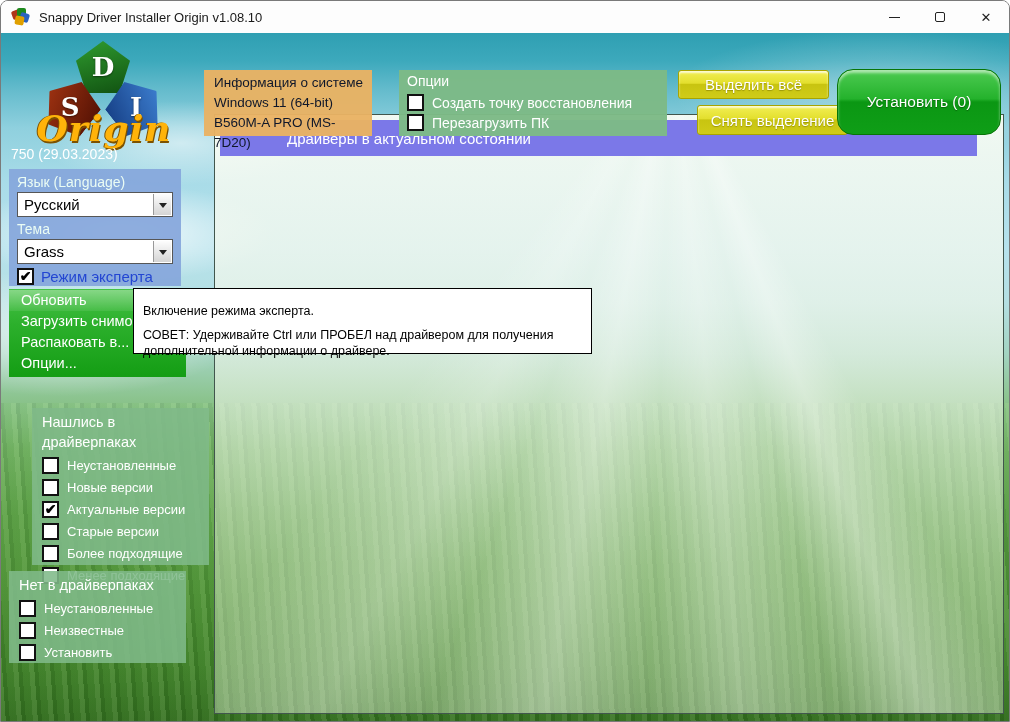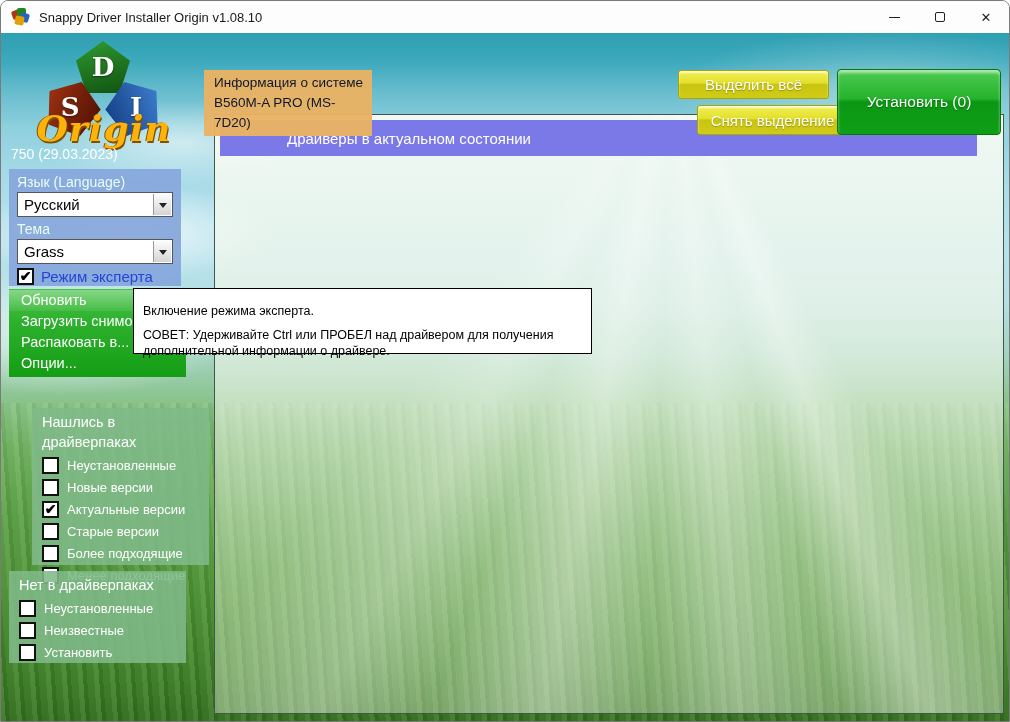--- a/index.html
+++ b/index.html
@@ -83,21 +83,21 @@
     position:absolute; width:151px; height:29px; border:1px solid #a8a400; border-radius:3px;
     background:linear-gradient(180deg,#f2ef54 0%, #e3df2e 45%, #c8c410 50%, #cfcb18 100%);
     box-shadow:inset 0 2px 2px rgba(255,255,255,0.75);
     color:#fff; font-size:15px; display:flex; align-items:center; justify-content:center;
     text-shadow:0 1px 1px rgba(120,115,0,0.6); cursor:default; z-index:5;
   }
   .btn-select-all { left:677px; top:37px; }
   .btn-deselect  { left:677px; top:72px; height:30px;margin-left:19px; }
   .btn-install {
     position:absolute; left:836px; top:36px; width:164px; height:66px;
-    border:1px solid #077507; border-radius:4px;
+    border:1px solid #077507; border-radius:16px;
     background:linear-gradient(180deg,#4ecb52 0%, #24b22c 45%, #0b9713 50%, #0f9e17 100%);
     box-shadow:inset 0 3px 3px rgba(255,255,255,0.55);
     color:#fff; font-size:15.5px; display:flex; align-items:center; justify-content:center;
     text-shadow:0 1px 1px rgba(0,70,0,0.6); cursor:default; z-index:5;
   }
 
   
   .logo { position:absolute; left:28px; top:8px; width:150px; height:108px; z-index:4; }
   .pent {
     position:absolute; width:54px; height:52px;
@@ -195,23 +195,39 @@
 
   <div class="content">
 
     <div class="main-panel">
       <div class="rays"></div>
       <div class="status-bar">Драйверы в актуальном состоянии</div>
     </div>
 
     <div class="sysinfo">
       <div>Информация о системе</div>
+      <div>Windows 11 (64-bit)</div>
       <div>B560M-A PRO (MS-7D20)</div>
     </div>
 
+    <div class="optbox">
+      <div class="hd">Опции</div>
+      <div>
+
+          <div class="cb-row">
+            <span class="cb"></span>
+            <span class="cb-lbl">Создать точку восстановления</span>
+          </div>
+
+          <div class="cb-row">
+            <span class="cb"></span>
+            <span class="cb-lbl">Перезагрузить ПК</span>
+          </div>
+        </div>
+    </div>
 
     <div class="btn-yellow btn-select-all">Выделить всё</div>
     <div class="btn-yellow btn-deselect">Снять выделение</div>
     <div class="btn-install">Установить (0)</div>
 
     <div class="logo">
       <div class="pent pent-d">
           <span>D</span>
         </div>
       <div class="pent pent-s">

